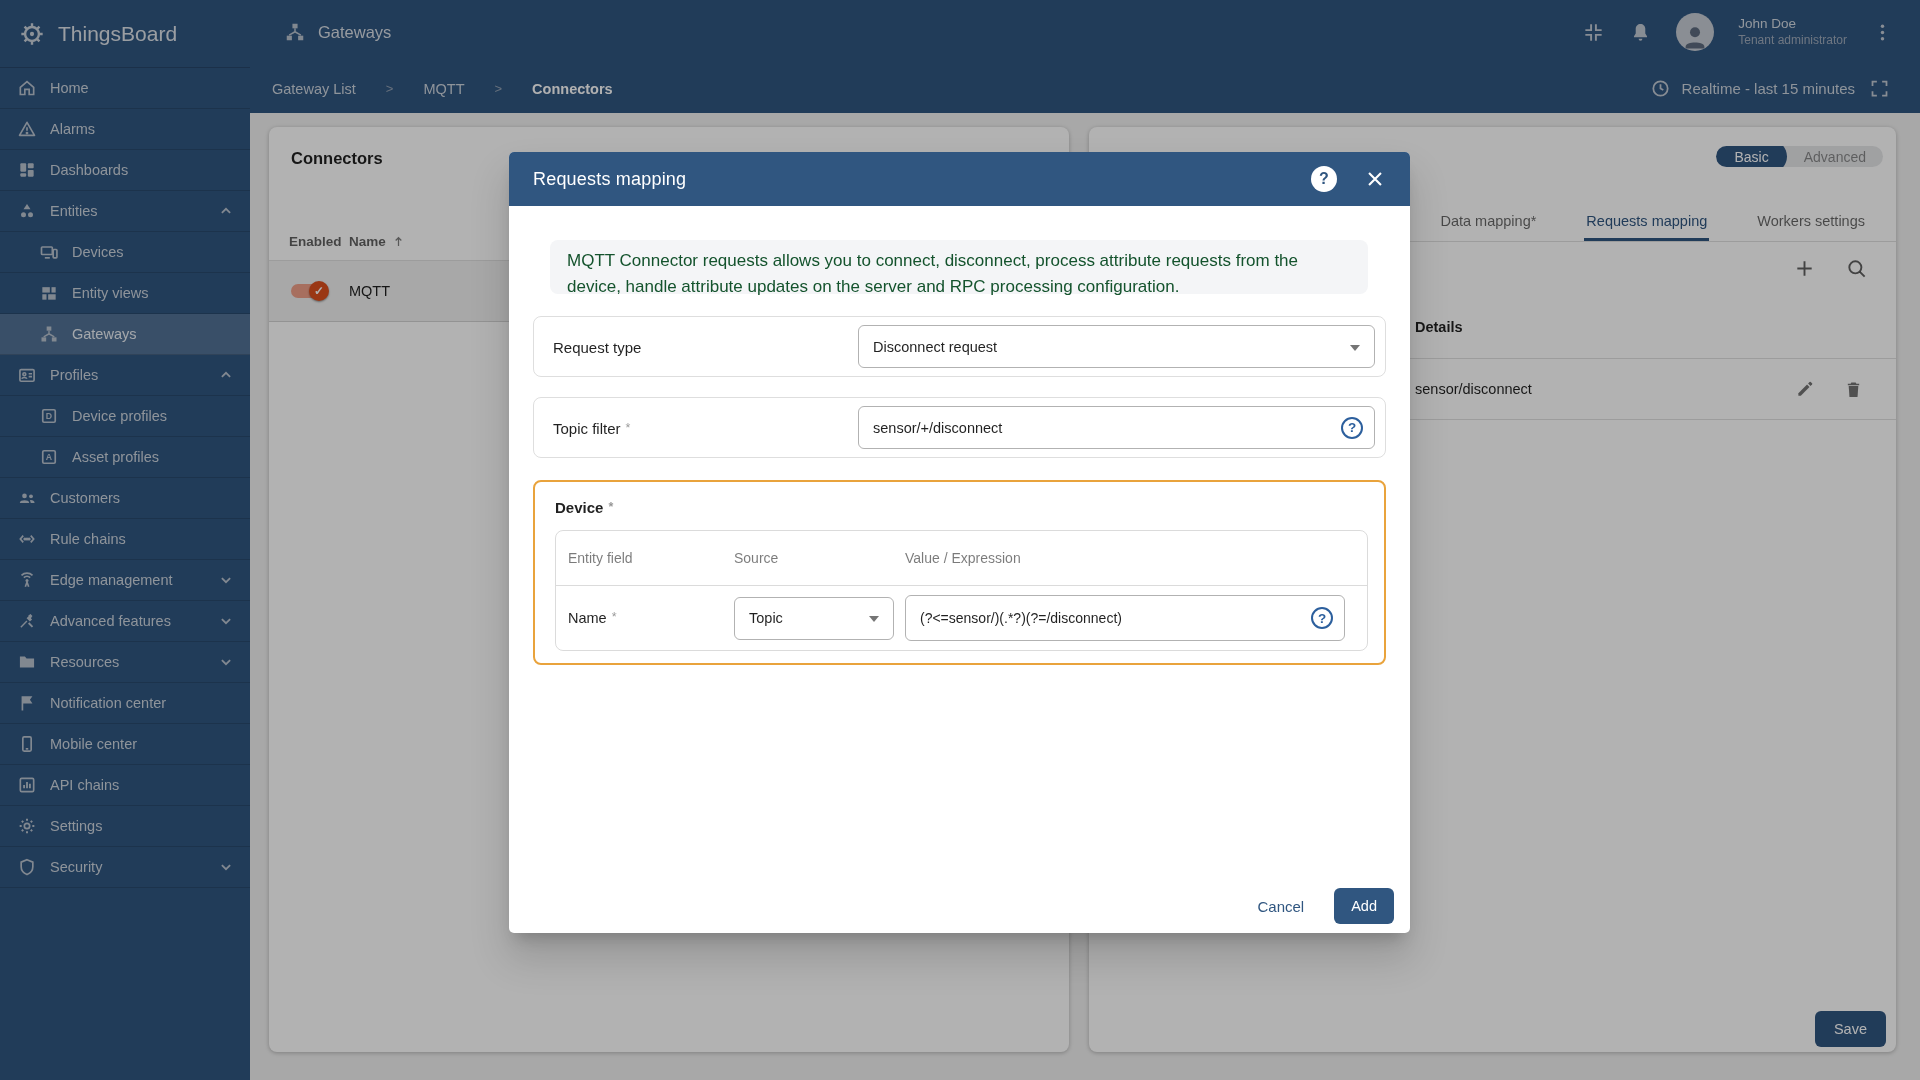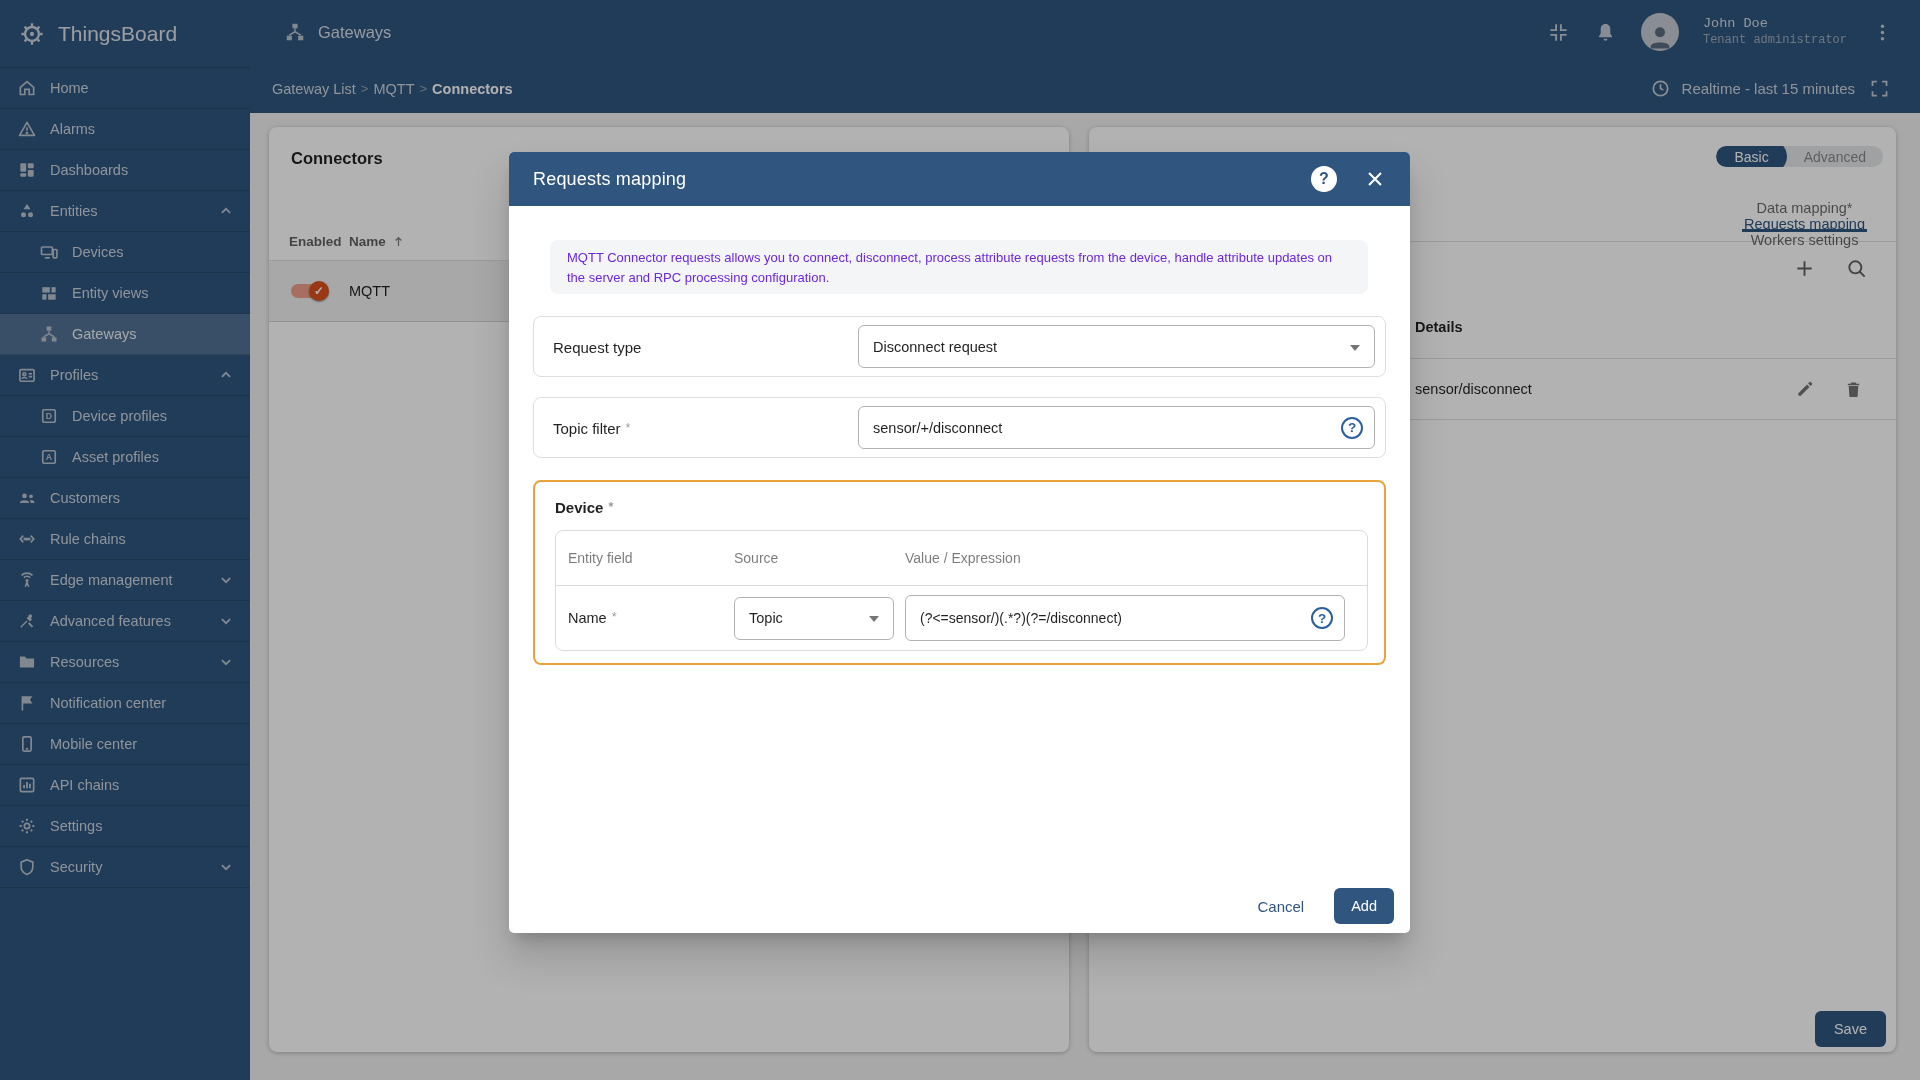--- a/index.html
+++ b/index.html
@@ -17,30 +17,30 @@
   .nav-item { height:41px; display:flex; align-items:center; gap:13px; padding:0 14px 0 17px; font-size:14.5px; border-bottom:1px solid rgba(0,0,0,0.14); }
   .nav-item .icon { width:20px; height:20px; flex:0 0 20px; color:#b9c3cf; }
   .nav-item.indent { padding-left:39px; }
   .nav-item.selected { background:rgba(255,255,255,0.17); color:#eaeff5; }
   .nav-item .chev { margin-left:auto; width:18px; height:18px; color:#b9c3cf; }
 
   
   .topbar { position:absolute; left:250px; top:0; right:0; height:64px; background:var(--primary); display:flex; align-items:center; color:#ccd4dd; z-index:10; }
   .topbar-title { display:flex; align-items:center; gap:12px; margin-left:34px; font-size:16.5px; color:#d8dee5; }
   .topbar-title .icon { width:22px; height:22px; color:#b9c3cf; }
-  .topbar-right { margin-left:auto; display:flex; align-items:center; gap:24px; padding-right:26px;font-family:Liberation Mono, monospace; }
+  .topbar-right { margin-left:auto; display:flex; align-items:center; gap:24px; padding-right:26px; }
   .tb-btn { width:23px; height:23px; color:#c2cad4; }
   .avatar { width:38px; height:38px; border-radius:50%; background:#c6ccd4; color:#5d6b7e; display:flex; align-items:flex-end; justify-content:center; overflow:hidden; }
   .avatar .icon { width:30px; height:30px; }
   .user-block { line-height:1.3; }
   .user-name { font-size:13.5px; color:#d2d9e1; }
   .user-role { font-size:12px; color:#9eaaba; }
 
   .breadcrumb-bar { position:absolute; left:250px; top:64px; right:0; height:49px; background:var(--primary); display:flex; align-items:center; padding:0 30px 0 22px; z-index:10; }
-  .breadcrumb { display:flex; align-items:center; gap:5px; font-size:14.5px; color:#ccd4dd; }
+  .breadcrumb { display:flex; align-items:center; gap:30px; font-size:14.5px; color:#ccd4dd; }
   .crumb.current { font-weight:bold; color:#fdfdfd; }
   .crumb-sep { color:#94a2b3; font-size:13px; }
   .timewindow { margin-left:auto; display:flex; align-items:center; gap:11px; font-size:15px; color:#ccd4dd; }
   .timewindow .icon { width:21px; height:21px; color:#c2cad4; }
   .fs-btn { margin-left:14px; width:21px; height:21px; color:#c2cad4; }
 
   
   .content { position:absolute; left:250px; top:113px; right:0; bottom:0; background:#f1f1f1; }
   .panel { position:absolute; top:14px; height:925px; background:#fff; border-radius:8px; box-shadow:0 1px 4px rgba(0,0,0,0.25); }
   .panel-left { left:19px; width:800px; }
@@ -54,21 +54,21 @@
   .connector-row { position:absolute; left:0; right:0; top:134px; height:61px; background:rgba(0,0,0,0.055); border-bottom:1px solid rgba(0,0,0,0.12); display:flex; align-items:center; font-size:14.5px; }
   .toggle { position:relative; width:38px; height:20px; margin-left:22px; flex:0 0 38px; }
   .toggle-track { position:absolute; left:0; top:3px; width:36px; height:14px; border-radius:7px; background:#efa089; }
   .toggle-thumb { position:absolute; right:0; top:0; width:20px; height:20px; border-radius:50%; background:#dd4f1e; color:#fff; font-size:12px; font-weight:bold; display:flex; align-items:center; justify-content:center; box-shadow:0 1px 2px rgba(0,0,0,0.4); }
   .connector-name { margin-left:20px; }
 
   .mode-toggle { position:absolute; top:19px; right:13px; height:21px; background:#e6e7e9; border-radius:17px; display:flex; align-items:center; font-size:14px; overflow:hidden; }
   .mode-basic { height:33px; padding:0 18px; display:flex; align-items:center; background:var(--primary); color:#fff; border-radius:17px; font-weight:500; }
   .mode-adv { padding:0 17px; color:rgba(0,0,0,0.42); font-weight:500; }
 
-  .tabs { position:absolute; top:73px; right:6px; height:41px; display:flex;flex-direction:column; }
+  .tabs { position:absolute; top:73px; right:6px; height:41px; display:flex; }
   .tab { position:relative; display:flex; align-items:center; justify-content:center; padding:0 25px; font-size:14.5px; font-weight:500; color:rgba(0,0,0,0.6); }
   .tab.active { color:var(--primary); }
   .tab.active::after { content:""; position:absolute; left:23px; right:23px; bottom:0; height:3px; background:var(--primary); }
   .tabs-divider { position:absolute; top:114px; left:0; right:0; height:1px; background:rgba(0,0,0,0.12); }
   .btn-plus { position:absolute; top:130px; right:80px; width:23px; height:23px; color:rgba(0,0,0,0.62); }
   .btn-search { position:absolute; top:130px; right:28px; width:23px; height:23px; color:rgba(0,0,0,0.62); }
   .details-head { position:absolute; left:326px; top:192px; font-size:14.5px; font-weight:bold; }
   .details-div { position:absolute; top:231px; left:0; right:0; height:1px; background:rgba(0,0,0,0.12); }
   .details-row { position:absolute; top:232px; left:0; right:0; height:61px; border-bottom:1px solid rgba(0,0,0,0.12); display:flex; align-items:center; font-size:14.5px; }
   .details-row .dr-label { margin-left:326px; }
@@ -78,21 +78,21 @@
 
   
   .overlay { position:absolute; inset:0; background:rgba(0,0,0,0.30); z-index:40; }
   .modal { position:absolute; left:509px; top:152px; width:901px; height:781px; background:#fff; border-radius:5px; z-index:50; box-shadow:0 11px 15px -7px rgba(0,0,0,.2), 0 24px 38px 3px rgba(0,0,0,.14); }
   .modal-header { height:54px; background:var(--primary); border-radius:5px 5px 0 0; display:flex; align-items:center; padding:0 24px; }
   .modal-title { color:#fff; font-size:18px; font-weight:500; letter-spacing:.2px; }
   .mh-actions { margin-left:auto; display:flex; align-items:center; gap:27px; }
   .help-filled { width:26px; height:26px; border-radius:50%; background:#fff; color:var(--primary); font-size:16px; font-weight:bold; display:flex; align-items:center; justify-content:center; }
   .close-btn { width:22px; height:22px; color:#fff; }
 
-  .info-box { margin:34px 42px 0 41px; height:54px; background:#f4f5f7; border-radius:8px; padding:8px 17px; font-size:13px; color:#6d28d9; line-height:1.5; }
+  .info-box { margin:34px 42px 0 41px; height:54px; background:#f4f5f7; border-radius:8px; padding:8px 17px; font-size:17px; color:#14532d; line-height:1.5; }
 
   .field-box { position:relative; margin:22px 24px 0; height:61px; border:1px solid rgba(0,0,0,0.13); border-radius:8px; }
   .field-box.topic { margin-top:20px; }
   .field-label { position:absolute; left:19px; top:50%; transform:translateY(-50%); font-size:15px; }
   .req::after { content:"*"; color:rgba(0,0,0,0.42); margin-left:5px; font-size:12.5px; vertical-align:2px; }
   .select { position:absolute; left:324px; right:10px; top:8px; height:43px; border:1px solid rgba(0,0,0,0.30); border-radius:6px; display:flex; align-items:center; padding:0 36px 0 14px; font-size:14.5px; }
   .caret { position:absolute; right:14px; top:50%; margin-top:-2px; width:0; height:0; border-left:5px solid transparent; border-right:5px solid transparent; border-top:6px solid rgba(0,0,0,0.54); }
   .text-field { position:absolute; left:324px; right:10px; top:8px; height:43px; border:1px solid rgba(0,0,0,0.30); border-radius:6px; }
   .text-field input { width:100%; height:100%; border:none; outline:none; background:transparent; font-family:inherit; font-size:14.5px; color:rgba(0,0,0,0.87); padding:0 46px 0 14px; }
   .help-out { position:absolute; right:11px; top:50%; transform:translateY(-50%); width:22px; height:22px; border-radius:50%; border:2px solid #2c5f9d; color:#2c5f9d; font-size:13.5px; font-weight:bold; display:flex; align-items:center; justify-content:center; }

